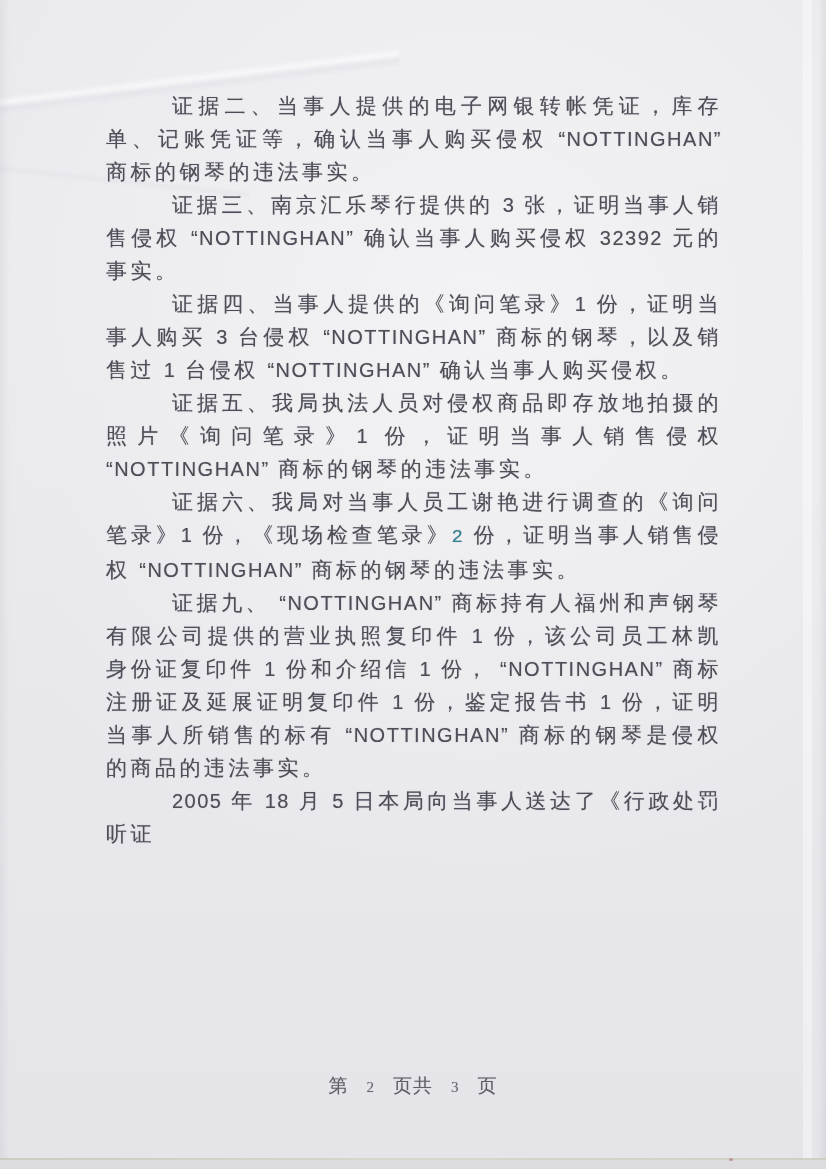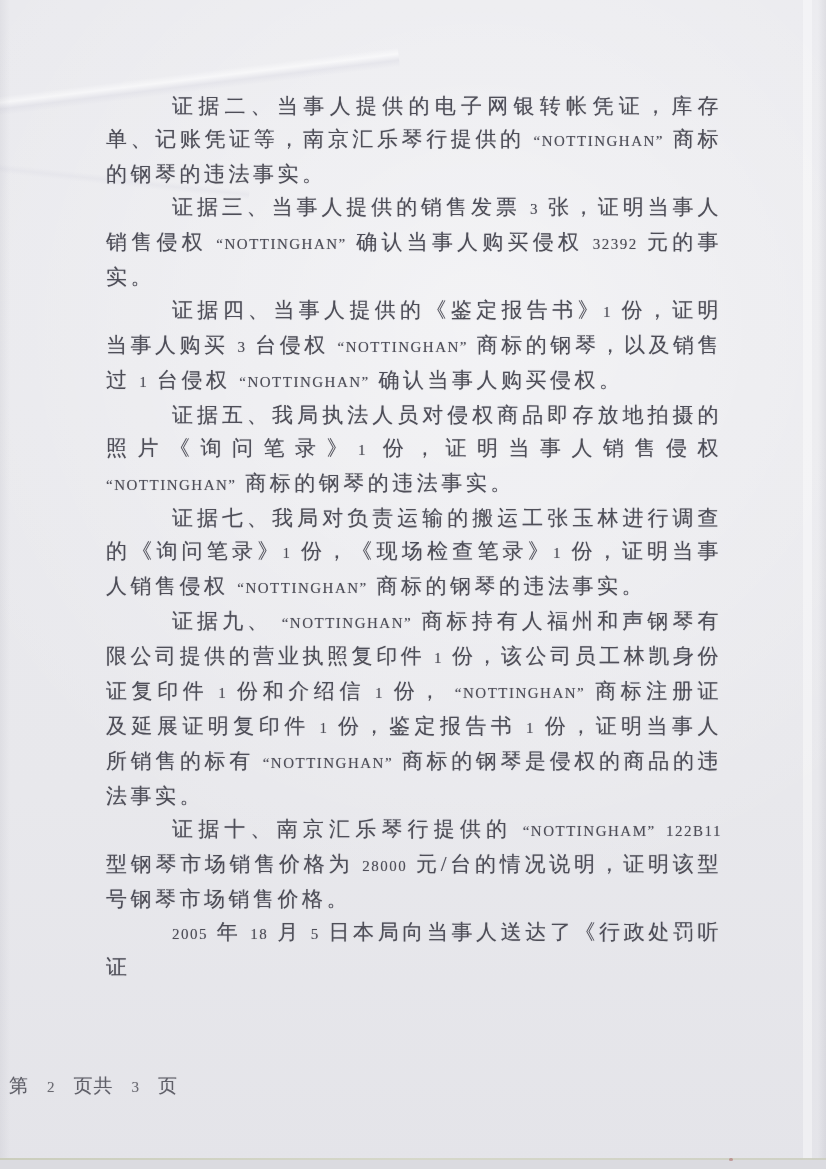--- a/index.html
+++ b/index.html
@@ -55,35 +55,36 @@
     width: 616px;
     font-size: 21px;
     line-height: 33px;
     letter-spacing: 3.5px;
     color: #4e4e58;
     text-align: justify;
     text-shadow: 0 0 1px rgba(78,78,88,0.45);
   }
   .body-text p { margin: 0; text-indent: 66px; }
   .lat {
-    font-family: Liberation Serif, serif;
-    font-size: 15px;
+    font-family: Liberation Sans, sans-serif;
+    font-size: 20px;
     letter-spacing: 1.5px;
   }
   .teal {
     font-family: "Liberation Mono", "DejaVu Sans Mono", monospace;
     font-size: 19px;
     letter-spacing: 1.5px;
     color: #2f8494;
   }
   .footer {
     position: absolute;
     left: 0;
     top: 1073px;
     width: 100%;
+    text-align: center;
     font-size: 19px;
     letter-spacing: 1px;
     color: #5f5f68;
     text-shadow: 0 0 1px rgba(95,95,104,0.35);
   }
   .footer span { margin: 0 9px; }
   .footer .num { font-size: 15px; color: #6a6a72; }
 </style>
 </head>
 <body>
@@ -93,25 +94,24 @@
   <div class="artifact crease-a"></div>
   <div class="artifact crease-b"></div>
   <div class="artifact right-light-band"></div>
   <div class="artifact right-edge-shade"></div>
   <div class="artifact left-edge-shade"></div>
   <div class="artifact bottom-scan-line"></div>
   <div class="artifact bottom-strip"></div>
   <div class="artifact bottom-speck"></div>
 
   <div class="body-text" id="paragraphs">
-      <p><span>证据二、当事人提供的电子网银转帐凭证，库存单、记账凭证等，南京汇乐琴行提供的 </span><span class="lat">“NOTTINGHAN”</span><span> 商标的钢琴的违法事实。</span></p>
-      <p><span>证据三、当事人提供的销售发票 </span><span class="lat">3</span><span> 张，证明当事人销售侵权 </span><span class="lat">“NOTTINGHAN”</span><span> 确认当事人购买侵权 </span><span class="lat">32392</span><span> 元的事实。</span></p>
-      <p><span>证据四、当事人提供的《鉴定报告书》</span><span class="lat">1</span><span> 份，证明当事人购买 </span><span class="lat">3</span><span> 台侵权 </span><span class="lat">“NOTTINGHAN”</span><span> 商标的钢琴，以及销售过 </span><span class="lat">1</span><span> 台侵权 </span><span class="lat">“NOTTINGHAN”</span><span> 确认当事人购买侵权。</span></p>
+      <p><span>证据二、当事人提供的电子网银转帐凭证，库存单、记账凭证等，确认当事人购买侵权 </span><span class="lat">“NOTTINGHAN”</span><span> 商标的钢琴的违法事实。</span></p>
+      <p><span>证据三、南京汇乐琴行提供的 </span><span class="lat">3</span><span> 张，证明当事人销售侵权 </span><span class="lat">“NOTTINGHAN”</span><span> 确认当事人购买侵权 </span><span class="lat">32392</span><span> 元的事实。</span></p>
+      <p><span>证据四、当事人提供的《询问笔录》</span><span class="lat">1</span><span> 份，证明当事人购买 </span><span class="lat">3</span><span> 台侵权 </span><span class="lat">“NOTTINGHAN”</span><span> 商标的钢琴，以及销售过 </span><span class="lat">1</span><span> 台侵权 </span><span class="lat">“NOTTINGHAN”</span><span> 确认当事人购买侵权。</span></p>
       <p><span>证据五、我局执法人员对侵权商品即存放地拍摄的照片《询问笔录》</span><span class="lat">1</span><span> 份，证明当事人销售侵权 </span><span class="lat">“NOTTINGHAN”</span><span> 商标的钢琴的违法事实。</span></p>
-      <p><span>证据七、我局对负责运输的搬运工张玉林进行调查的《询问笔录》</span><span class="lat">1</span><span> 份，《现场检查笔录》</span><span class="lat">1</span><span> 份，证明当事人销售侵权 </span><span class="lat">“NOTTINGHAN”</span><span> 商标的钢琴的违法事实。</span></p>
+      <p><span>证据六、我局对当事人员工谢艳进行调查的《询问笔录》</span><span class="lat">1</span><span> 份，《现场检查笔录》</span><span class="teal">2</span><span> 份，证明当事人销售侵权 </span><span class="lat">“NOTTINGHAN”</span><span> 商标的钢琴的违法事实。</span></p>
       <p><span>证据九、 </span><span class="lat">“NOTTINGHAN”</span><span> 商标持有人福州和声钢琴有限公司提供的营业执照复印件 </span><span class="lat">1</span><span> 份，该公司员工林凯身份证复印件 </span><span class="lat">1</span><span> 份和介绍信 </span><span class="lat">1</span><span> 份， </span><span class="lat">“NOTTINGHAN”</span><span> 商标注册证及延展证明复印件 </span><span class="lat">1</span><span> 份，鉴定报告书 </span><span class="lat">1</span><span> 份，证明当事人所销售的标有 </span><span class="lat">“NOTTINGHAN”</span><span> 商标的钢琴是侵权的商品的违法事实。</span></p>
-      <p><span>证据十、南京汇乐琴行提供的 </span><span class="lat">“NOTTINGHAM”</span><span> </span><span class="lat">122B11</span><span> 型钢琴市场销售价格为 </span><span class="lat">28000</span><span> 元/台的情况说明，证明该型号钢琴市场销售价格。</span></p>
       <p><span class="lat">2005</span><span> 年 </span><span class="lat">18</span><span> 月 </span><span class="lat">5</span><span> 日本局向当事人送达了《行政处罚听证</span></p>
     </div>
 
   <div class="footer" id="footer"><span>第</span><span class="num">2</span><span>页共</span><span class="num">3</span><span>页</span></div>
 
 </div>
 
 </body></html>

